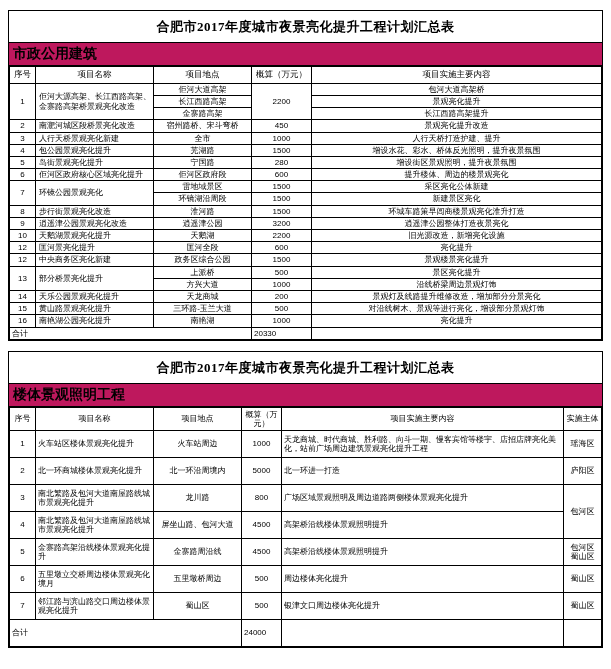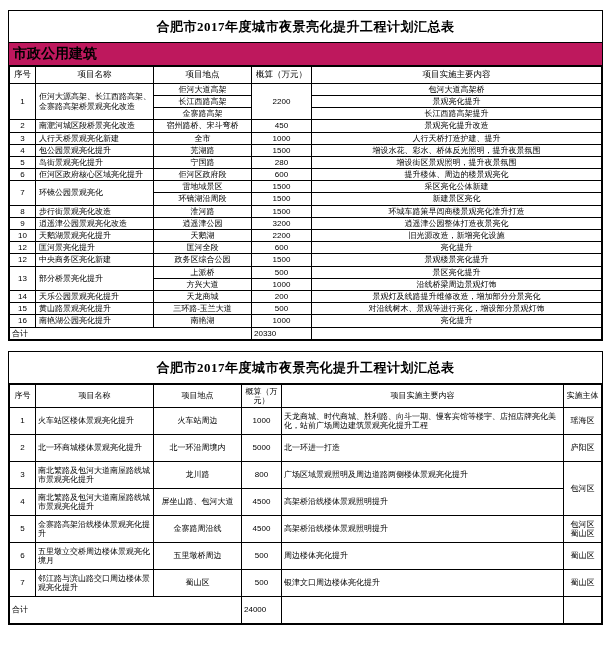--- a/index.html
+++ b/index.html
@@ -249,20 +249,21 @@
           <td class="c" colspan="3">合计</td>
           <td class="c">20330</td>
           <td class="c"></td>
         </tr>
       </tbody>
     </table>
   </div>
 
   <div class="doc-block">
     <div class="doc-title">合肥市2017年度城市夜景亮化提升工程计划汇总表</div>
+    <div class="section-label">楼体景观照明工程</div>
     <table class="t2">
       <colgroup>
         <col style="width:26px">
           <col style="width:118px">
           <col style="width:88px">
           <col style="width:40px">
           <col>
           <col style="width:38px">
       </colgroup>
       <thead>

